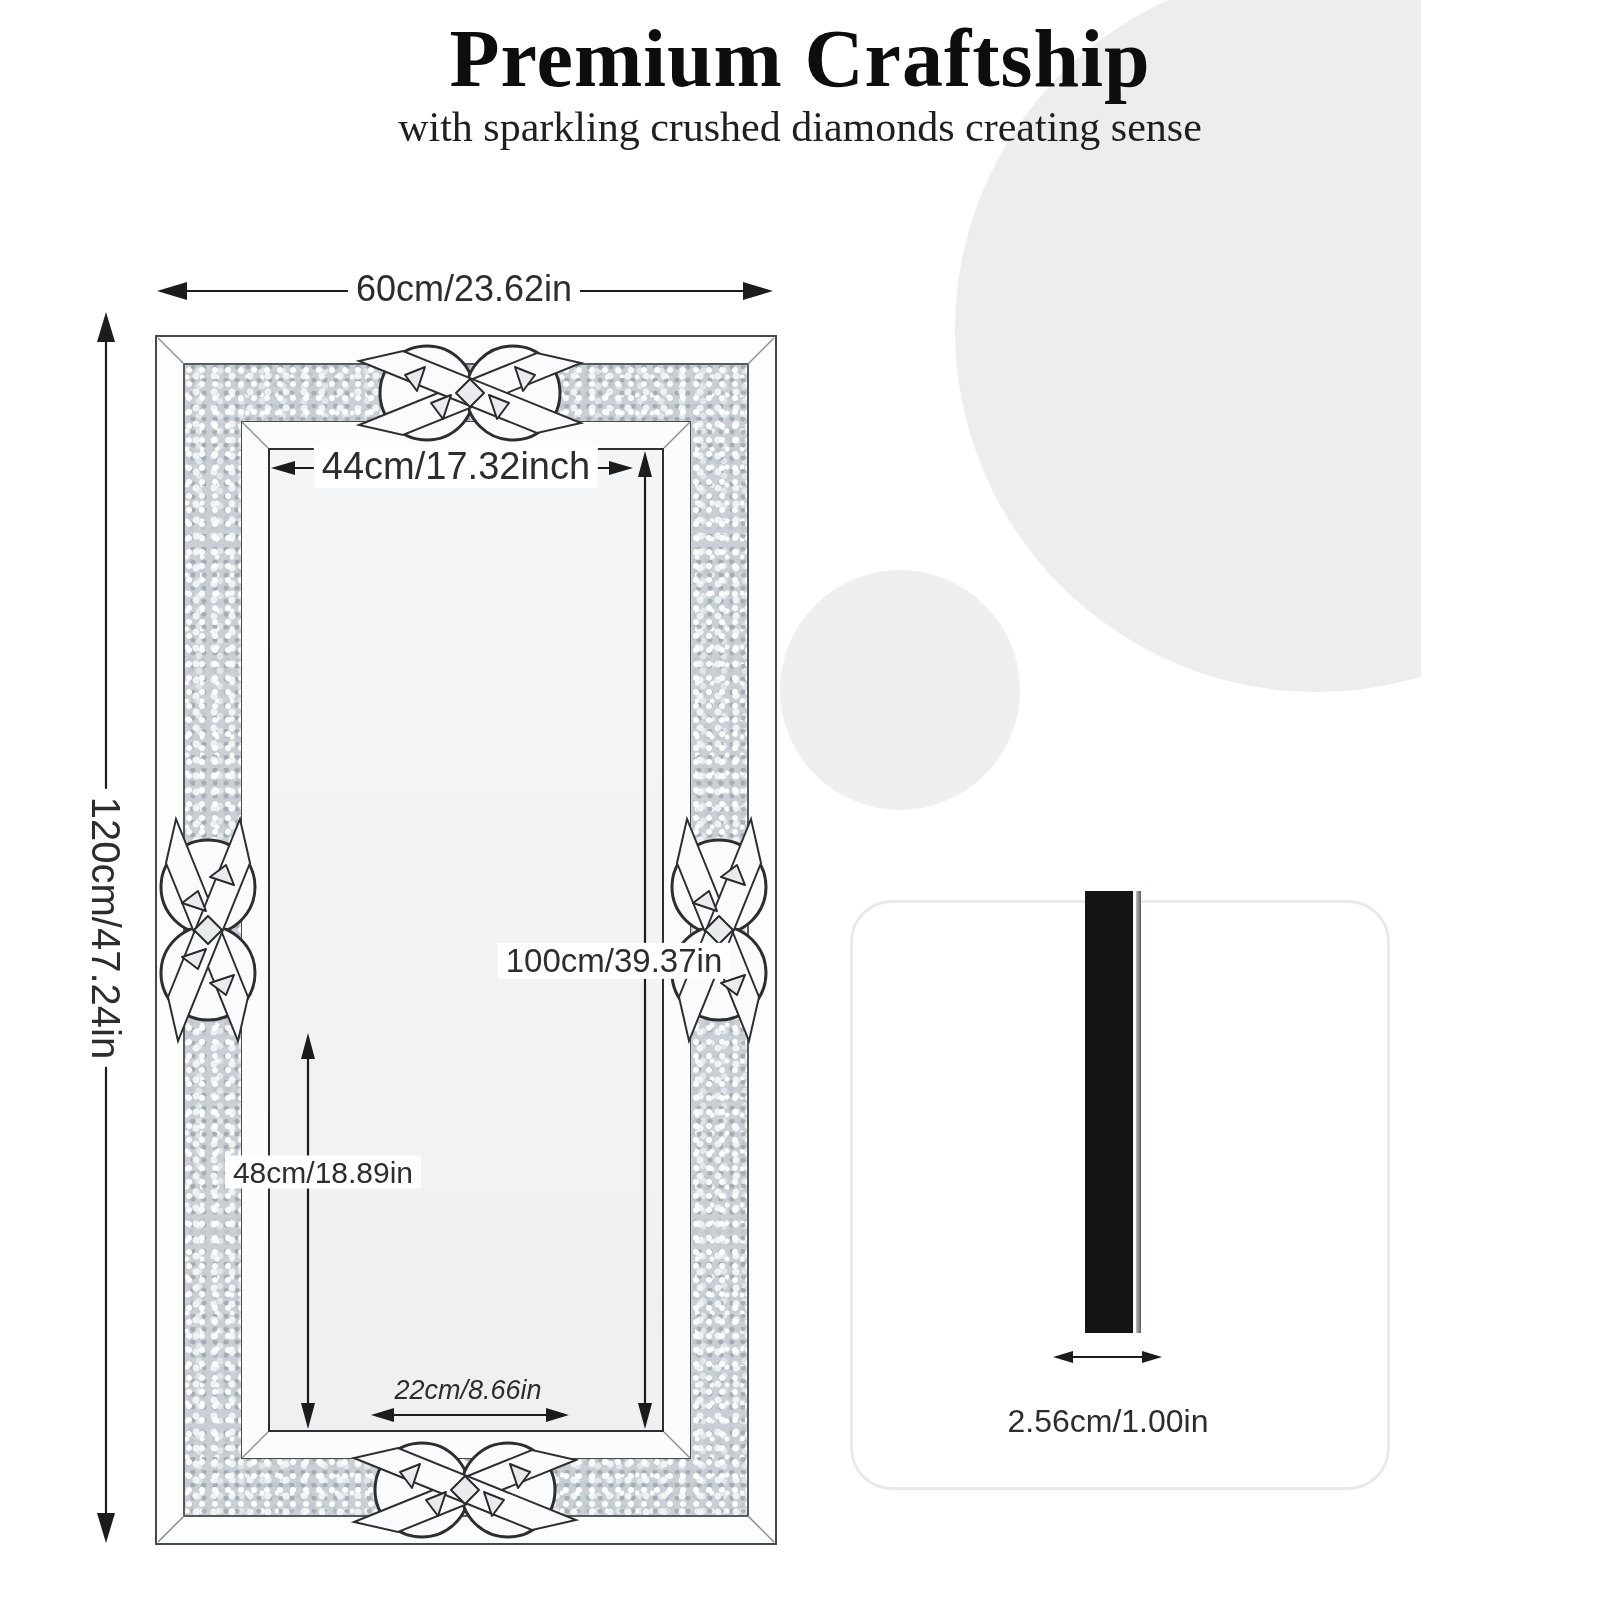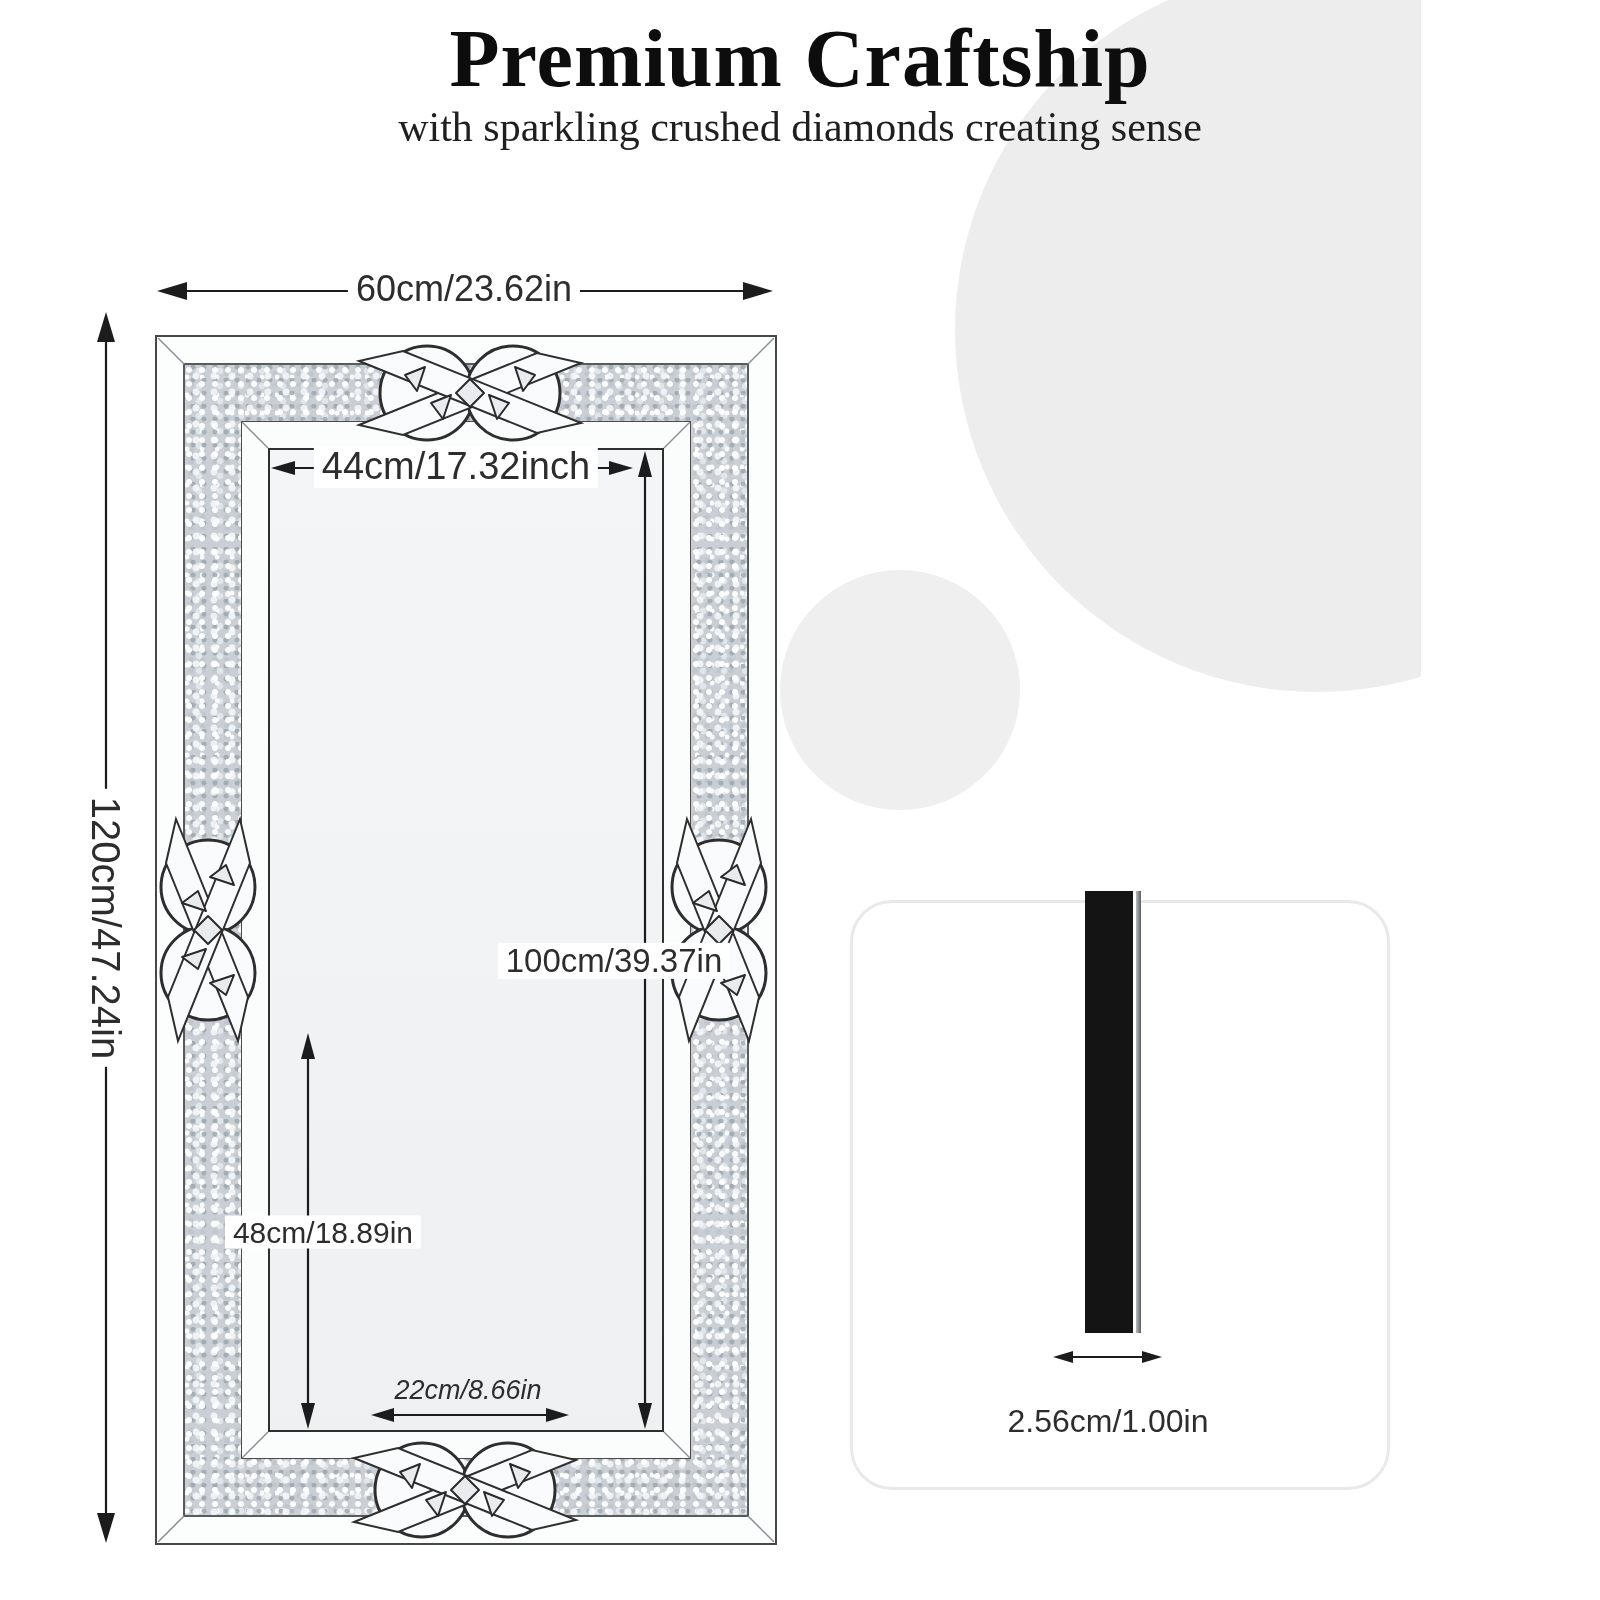--- a/index.html
+++ b/index.html
@@ -48,21 +48,21 @@
   
   .annotations{position:absolute;left:0;top:0;pointer-events:none;}
 
   .dim{position:absolute;transform:translate(-50%,-50%);background:#ffffff;padding:0 8px;
        color:#2d2d2d;white-space:nowrap;line-height:1.1;}
   .dim.rot{transform:translate(-50%,-50%) rotate(90deg);}
   .dim-outer-w{left:464px;top:289px;font-size:36px;}
   .dim-outer-h{left:106px;top:928px;font-size:40px;}
   .dim-inner-w{left:456px;top:467px;font-size:38px;}
   .dim-inner-h{left:614px;top:947px;font-size:33px;margin-top:14px;}
-  .dim-lower-h{left:323px;top:1232px;font-size:30px;}
+  .dim-lower-h{left:323px;top:1172px;font-size:30px;}
   .dim-bottom-w{left:468px;top:1391px;font-size:27px;background:transparent;font-style:italic;}
   .dim-thickness{left:1108px;top:1422px;font-size:32px;background:transparent;}
 
   
   .card{position:absolute;left:850px;top:900px;width:540px;height:590px;background:#ffffff;
         border:3px solid #e9e9e9;border-radius:42px;box-sizing:border-box;}
   .side-bar{position:absolute;left:232px;top:-12px;width:48px;height:442px;background:#141414;}
   .side-bar-gap{position:absolute;left:280px;top:-12px;width:3px;height:442px;background:#ffffff;}
   .side-bar-edge{position:absolute;left:283px;top:-12px;width:5px;height:442px;
         background:linear-gradient(90deg,#b9bec2,#5a5f63);}

